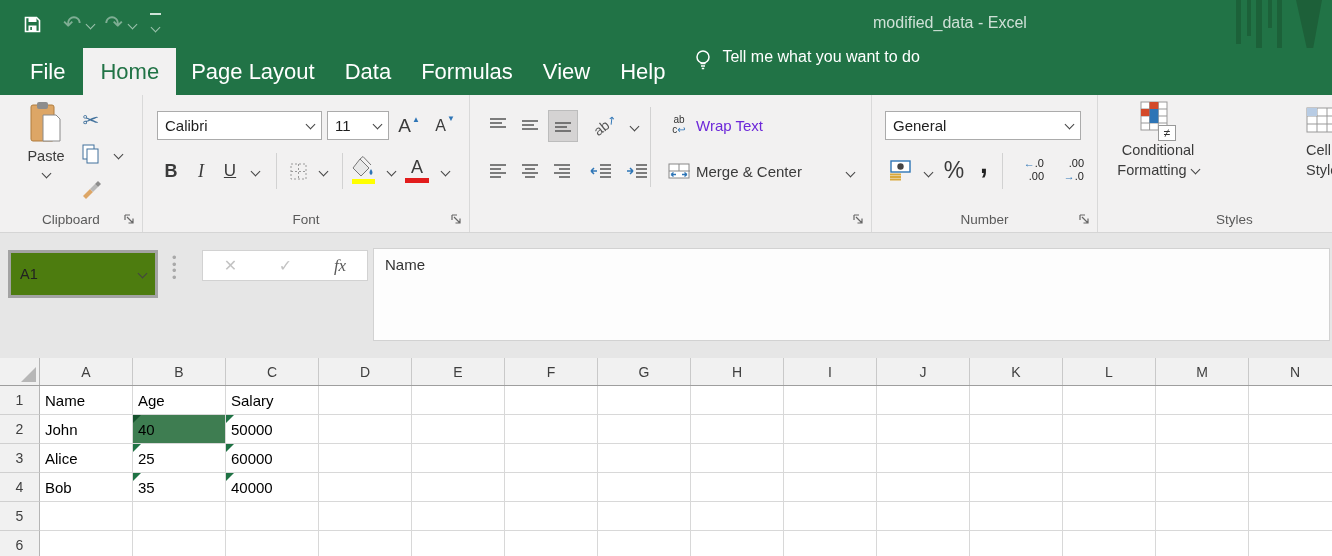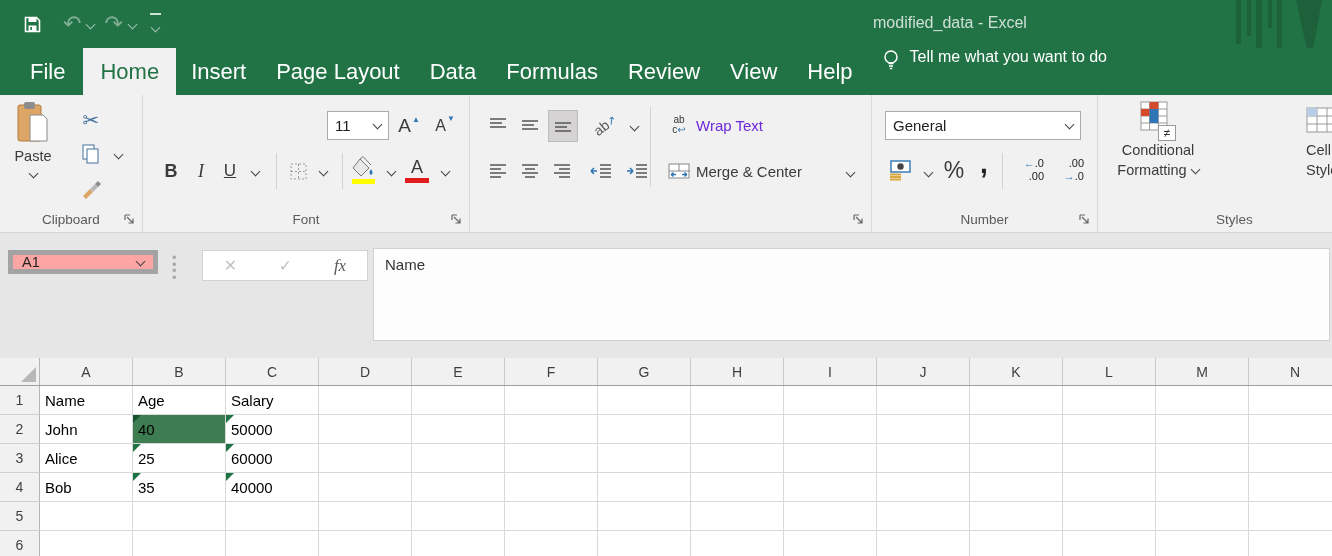--- a/index.html
+++ b/index.html
@@ -38,22 +38,22 @@
   .bigbtn{position:absolute;display:flex;flex-direction:column;align-items:center;
           font-size:14.5px;color:#3b3b3b;line-height:1.35;cursor:default;text-align:center}
   .letter-b{font-weight:bold;font-size:18px;color:#3b3b3b}
   .letter-i{font-style:italic;font-family:"Liberation Serif",serif;font-size:18px;color:#3b3b3b}
   .letter-u{font-size:17px;text-decoration:underline;color:#3b3b3b}
   .selected-box{background:#d5d3d3;border:1px solid #bcbcbc}
   .twoline{font-size:11px;line-height:1.15;color:#222;text-align:right}
   .blue{color:#2e75b6}
   
   .fband{position:absolute;left:0;top:233px;width:100%;height:125px;background:#e6e6e6}
-  .namebox{position:absolute;left:8px;top:17px;width:150px;height:24px;background:#fca5a5;
-           border:5px solid #a3a3a3;display:flex;align-items:center;padding:0 9px;
+  .namebox{position:absolute;left:8px;top:17px;width:150px;height:48px;background:#4d7c0f;
+           border:3px solid #a3a3a3;display:flex;align-items:center;padding:0 9px;
            font-size:14.5px;color:#222;box-sizing:border-box}
   .dots{position:absolute;left:172px;top:22px;color:#a9a9a9;font-size:13px;letter-spacing:0;line-height:.5}
   .fxbox{position:absolute;left:202px;top:17px;width:166px;height:31px;background:#fff;
          border:1px solid #d2d2d2;display:flex;align-items:center;justify-content:space-around;
          box-sizing:border-box}
   .fx-cancel,.fx-enter{color:#c3c3c3;font-size:16px}
   .fx-fx{font-family:"Liberation Serif",serif;font-style:italic;font-size:17px;color:#595959}
   .finput{position:absolute;left:373px;top:15px;right:2px;height:93px;background:#fdfdfd;
           border:1px solid #d2d2d2;font-size:15px;color:#333;padding:7px 11px;box-sizing:border-box}
   
@@ -104,40 +104,38 @@
   <span class="deco-bar" style="left:1247px;width:4px;height:36px"></span>
   <span class="deco-bar" style="left:1256px;width:6px;height:57px"></span>
   <span class="deco-bar" style="left:1268px;width:4px;height:28px"></span>
   <span class="deco-bar" style="left:1277px;width:5px;height:62px"></span>
   <span class="deco-tri"></span>
 </div>
 
 <div class="tabbar">
   <span class="tab" style="padding:0 18px">File</span>
   <span class="tab selected" style="padding:16px 17px">Home</span>
-  <span class="tab">Insert</span>
   <span class="tab">Page Layout</span>
   <span class="tab">Data</span>
   <span class="tab">Formulas</span>
-  <span class="tab">Review</span>
   <span class="tab">View</span>
   <span class="tab">Help</span>
   <span class="tellme">
     <svg width="18" height="24" viewBox="0 0 18 24">
       <circle cx="9" cy="9" r="6" fill="none" stroke="#fff" stroke-width="1.5"></circle>
       <path d="M6.5 15.5 h5 M7 18 h4 M7.8 20.5 h2.4" stroke="#fff" stroke-width="1.4" fill="none"></path>
     </svg>
     <span>Tell me what you want to do</span>
   </span>
 </div>
 
 <div class="ribbon">
 
   <div class="group" style="left:0;width:143px">
-    <div class="bigbtn" style="left:4px;top:6px;width:58px">
+    <div class="bigbtn" style="left:17px;top:6px;width:58px">
       <svg width="34" height="46" viewBox="0 0 34 46">
         <rect x="2" y="4" width="23" height="36" rx="2" fill="#dda666" stroke="#b07d3f"></rect>
         <rect x="8" y="1" width="11" height="7" rx="2" fill="#8d8d8d"></rect>
         <path d="M14 14 h13 l4 4 v22 h-17 z" fill="#fff" stroke="#8a8a8a"></path>
       </svg>
       <span>Paste</span>
       <span class="chev" style="margin:3px 0 0 0"></span>
     </div>
     <span class="rbtn" style="left:78px;top:12px;width:26px;height:26px;font-size:20px;color:#41719c">✂</span>
     <span class="rbtn" style="left:78px;top:46px;width:26px;height:26px">
@@ -156,20 +154,24 @@
     </span>
     <span class="group-label">Clipboard</span>
     <span class="launcher">
       <svg width="12" height="12" viewBox="0 0 12 12">
           <path d="M2 2 H7 M2 2 V7 M4 4 L10 10 M10 5.5 V10 H5.5" stroke="#666" fill="none" stroke-width="1.2"></path>
         </svg>
     </span>
   </div>
 
   <div class="group" style="left:143px;width:327px">
+    <div class="combo" style="left:14px;top:16px;width:165px;height:29px">
+      <span>Calibri</span>
+        <span class="chev"></span>
+    </div>
     <div class="combo" style="left:184px;top:16px;width:62px;height:29px">
       <span>11</span>
         <span class="chev"></span>
     </div>
     <span class="rbtn" style="left:250px;top:16px;width:32px;height:29px">
       <span style="font-size:19px;color:#3b3b3b">A</span>
       <span class="blue" style="font-size:8px;margin:-12px 0 0 1px">▲</span>
     </span>
     <span class="rbtn" style="left:286px;top:16px;width:32px;height:29px">
       <span style="font-size:16px;color:#3b3b3b">A</span>

